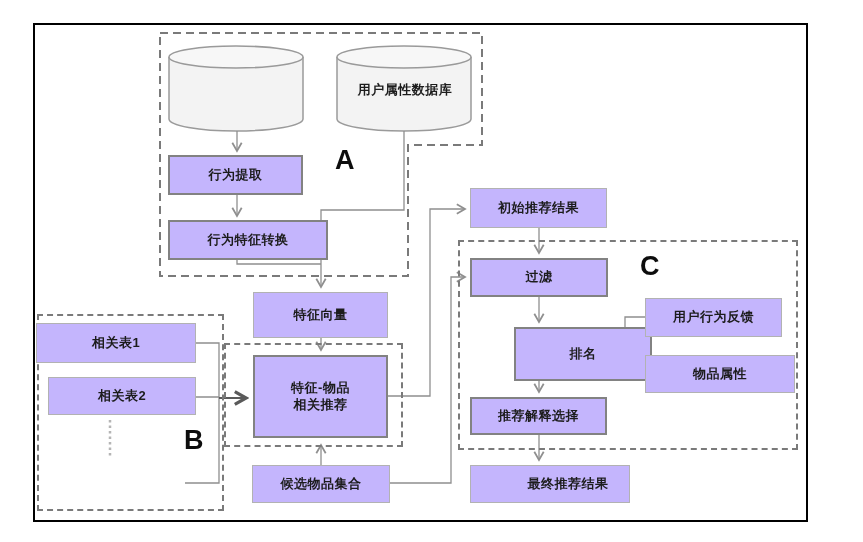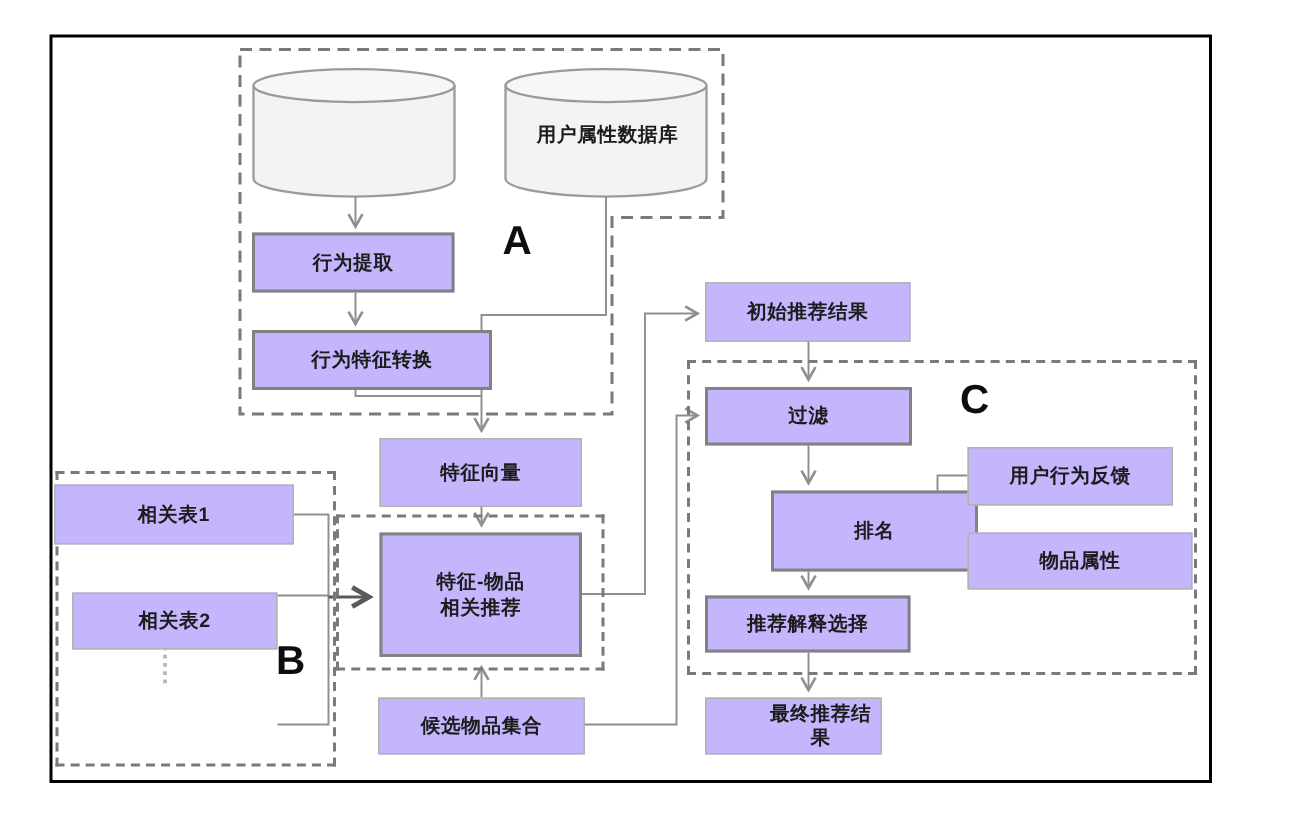--- a/index.html
+++ b/index.html
@@ -93,23 +93,23 @@
   <div class="node process" style="left:168px; top:220px; width:160px; height:40px;">行为特征转换</div>
 
   <div class="node data" style="left:253px; top:292px; width:135px; height:46px;">特征向量</div>
   <div class="node process" style="left:253px; top:355px; width:135px; height:83px;">
     <span>特征-物品</span>
     <span>相关推荐</span>
   </div>
   <div class="node data" style="left:252px; top:465px; width:138px; height:38px;">候选物品集合</div>
 
   <div class="node data" style="left:36px; top:323px; width:160px; height:40px;">相关表1</div>
-  <div class="node data" style="left:48px; top:395px; width:137px; height:38px;">相关表2</div>
+  <div class="node data" style="left:48px; top:377px; width:148px; height:38px;">相关表2</div>
 
   <div class="node data" style="left:470px; top:188px; width:137px; height:40px;">初始推荐结果</div>
   <div class="node process" style="left:470px; top:258px; width:138px; height:39px;">过滤</div>
   <div class="node process" style="left:470px; top:327px; width:138px; height:54px;margin-left:44px;">排名</div>
   <div class="node process" style="left:470px; top:397px; width:137px; height:38px;">推荐解释选择</div>
-  <div class="node data" style="left:470px; top:465px; width:118px; height:38px;padding-left:36px;">最终推荐结果</div>
+  <div class="node data" style="left:470px; top:465px; width:160px; height:38px;padding-left:36px;">最终推荐结果</div>
   <div class="node data" style="left:645px; top:298px; width:137px; height:39px;">用户行为反馈</div>
   <div class="node data" style="left:645px; top:355px; width:150px; height:38px;">物品属性</div>
 
 </div>
 
 </body></html>

